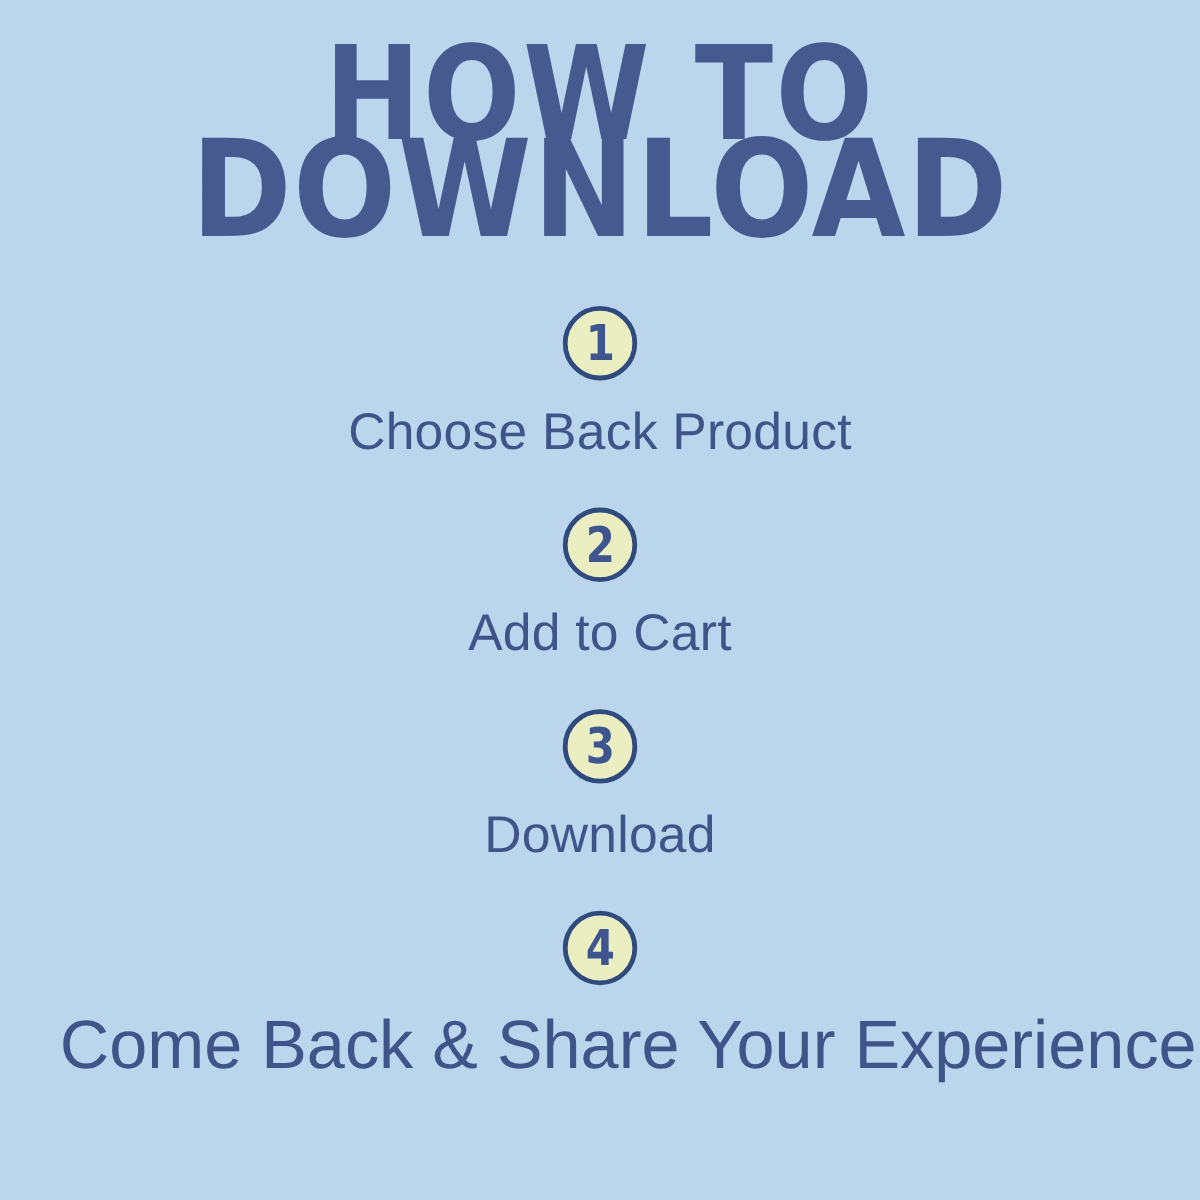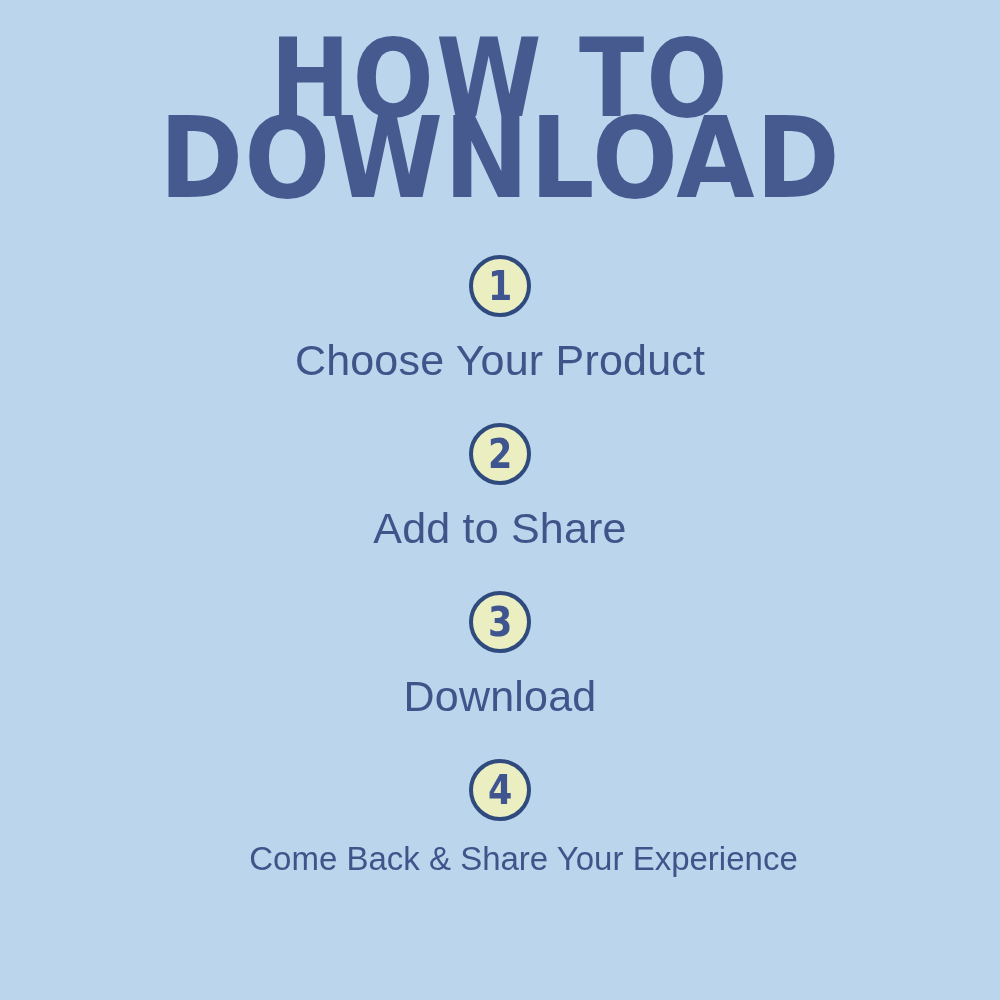--- a/index.html
+++ b/index.html
@@ -99,49 +99,49 @@
     color: #41548a;
     font-family: "Liberation Sans", sans-serif;
     font-weight: 500;
     font-size: 43px;
     line-height: 1.05;
     letter-spacing: 0.2px;
     white-space: nowrap;
     user-select: none;
   }
   .step-label.wide {
-    font-size: 33px;
+    font-size: 57px;
     letter-spacing: 0px;
     margin-left: 47px;
   }
 </style>
 </head>
 <body>
 
 <div id="poster">
 
   <div class="title-block">
     <span class="title-line title-line-1">HOW TO</span>
     <span class="title-line title-line-2">DOWNLOAD</span>
   </div>
 
   <div class="steps">
 
     <div class="step">
       <div class="badge">
         <span class="badge-num">1</span>
       </div>
-      <span class="step-label">Choose Your Product</span>
+      <span class="step-label">Choose Back Product</span>
     </div>
 
     <div class="step">
       <div class="badge">
         <span class="badge-num">2</span>
       </div>
-      <span class="step-label">Add to Share</span>
+      <span class="step-label">Add to Cart</span>
     </div>
 
     <div class="step">
       <div class="badge">
         <span class="badge-num">3</span>
       </div>
       <span class="step-label">Download</span>
     </div>
 
     <div class="step">

